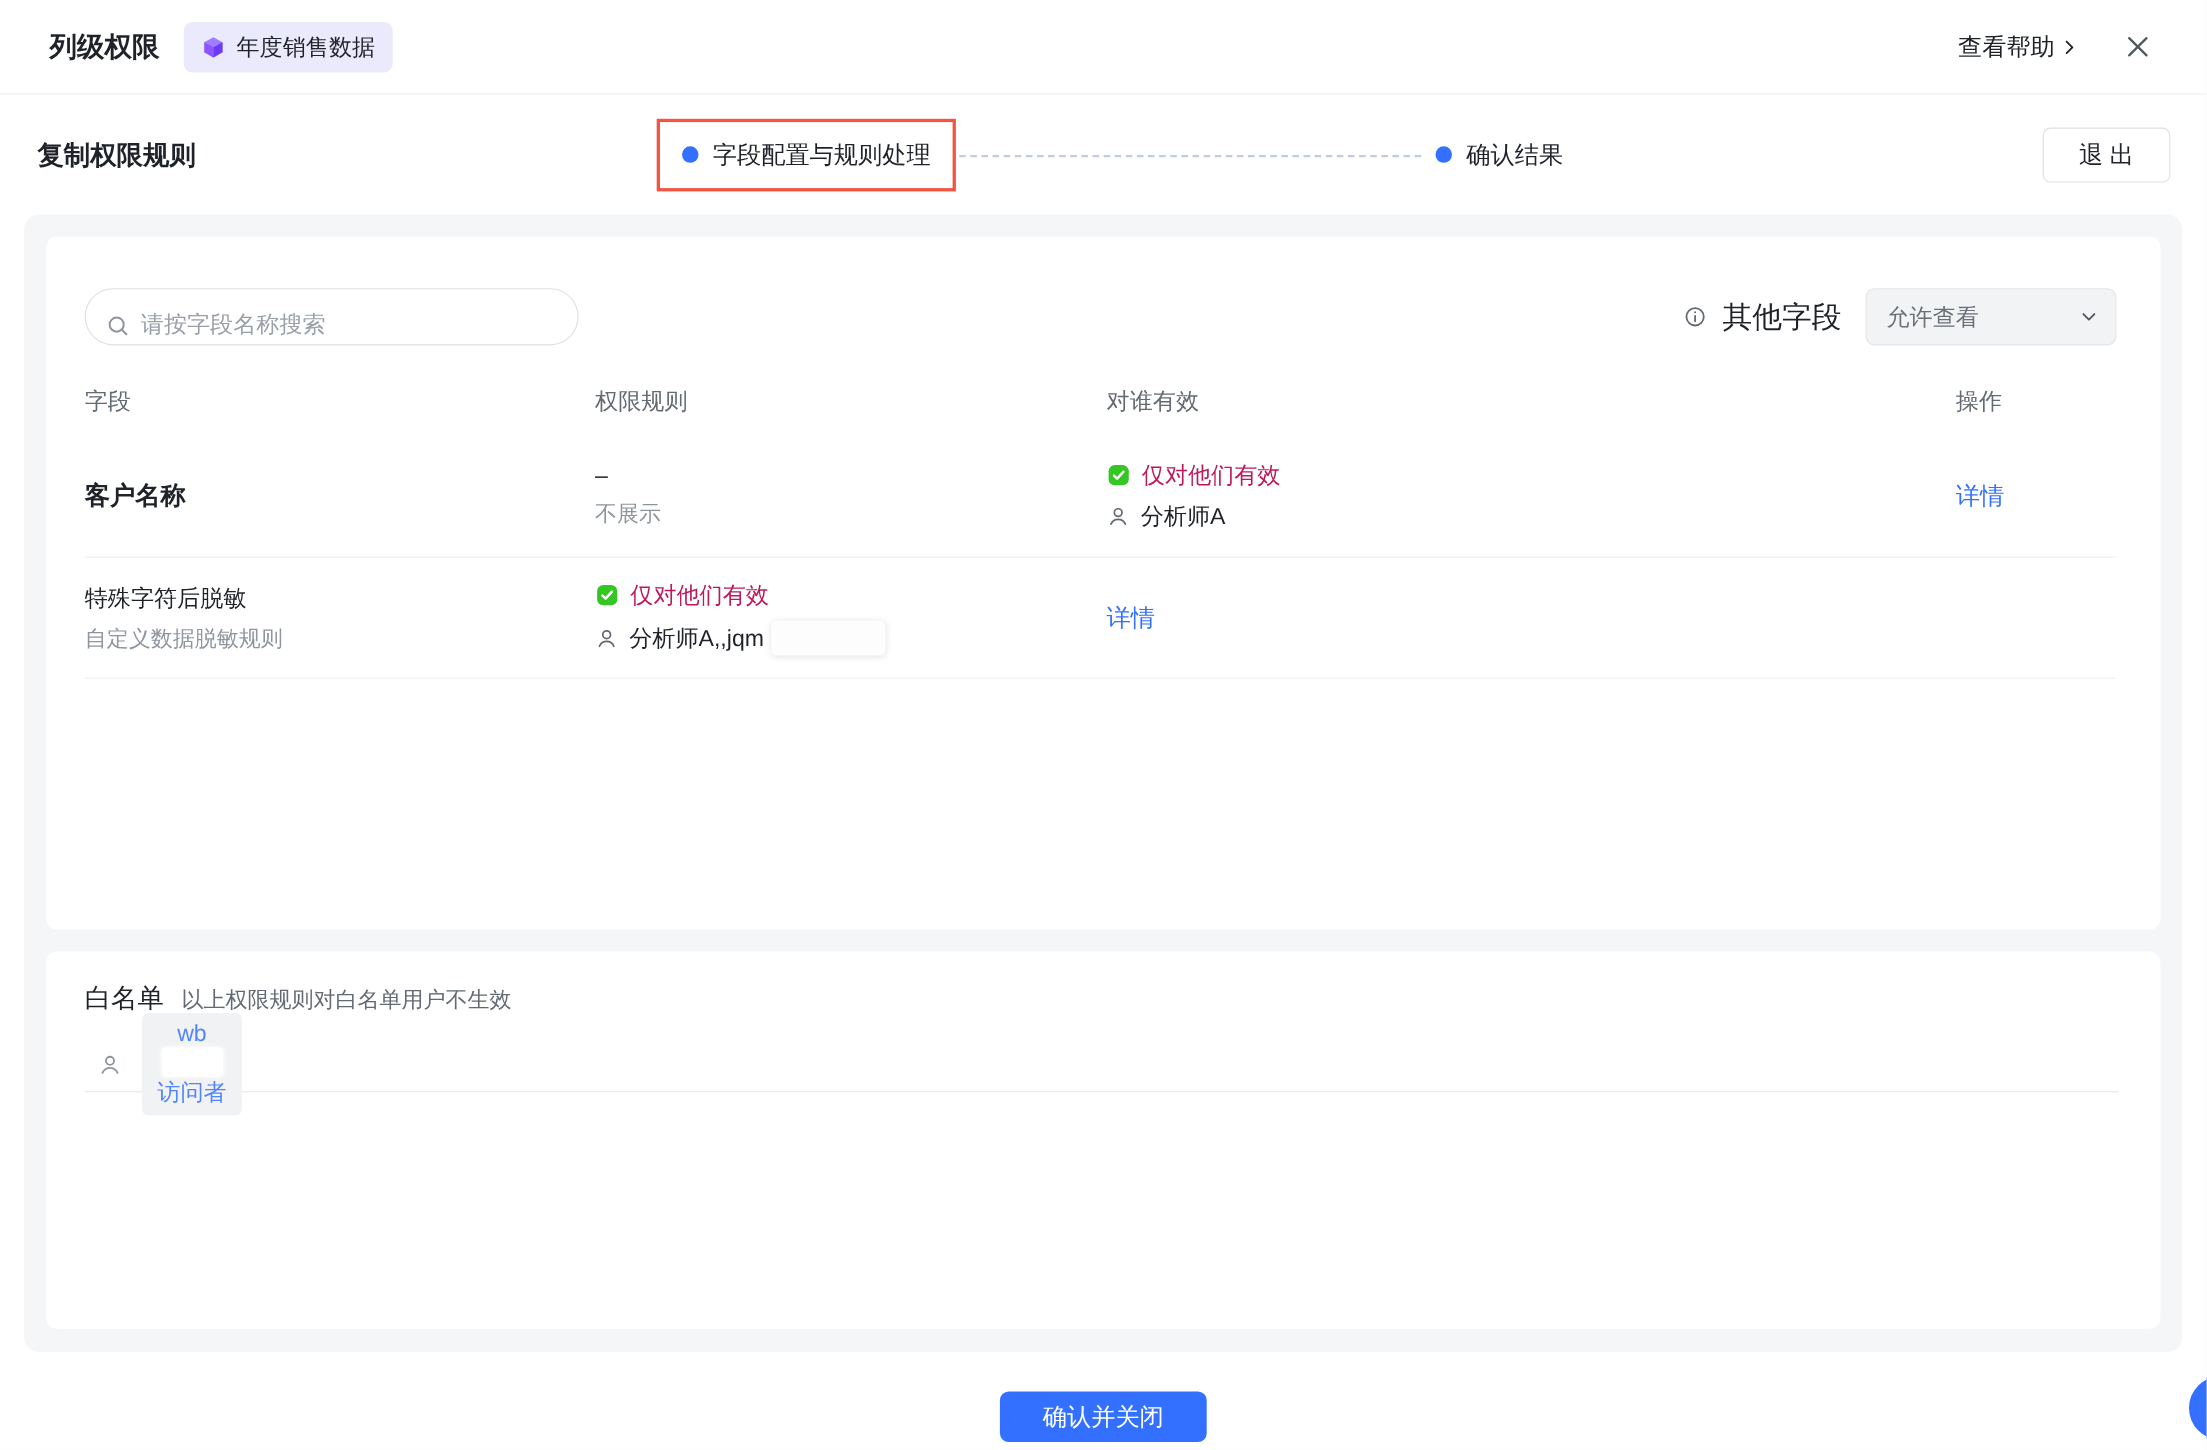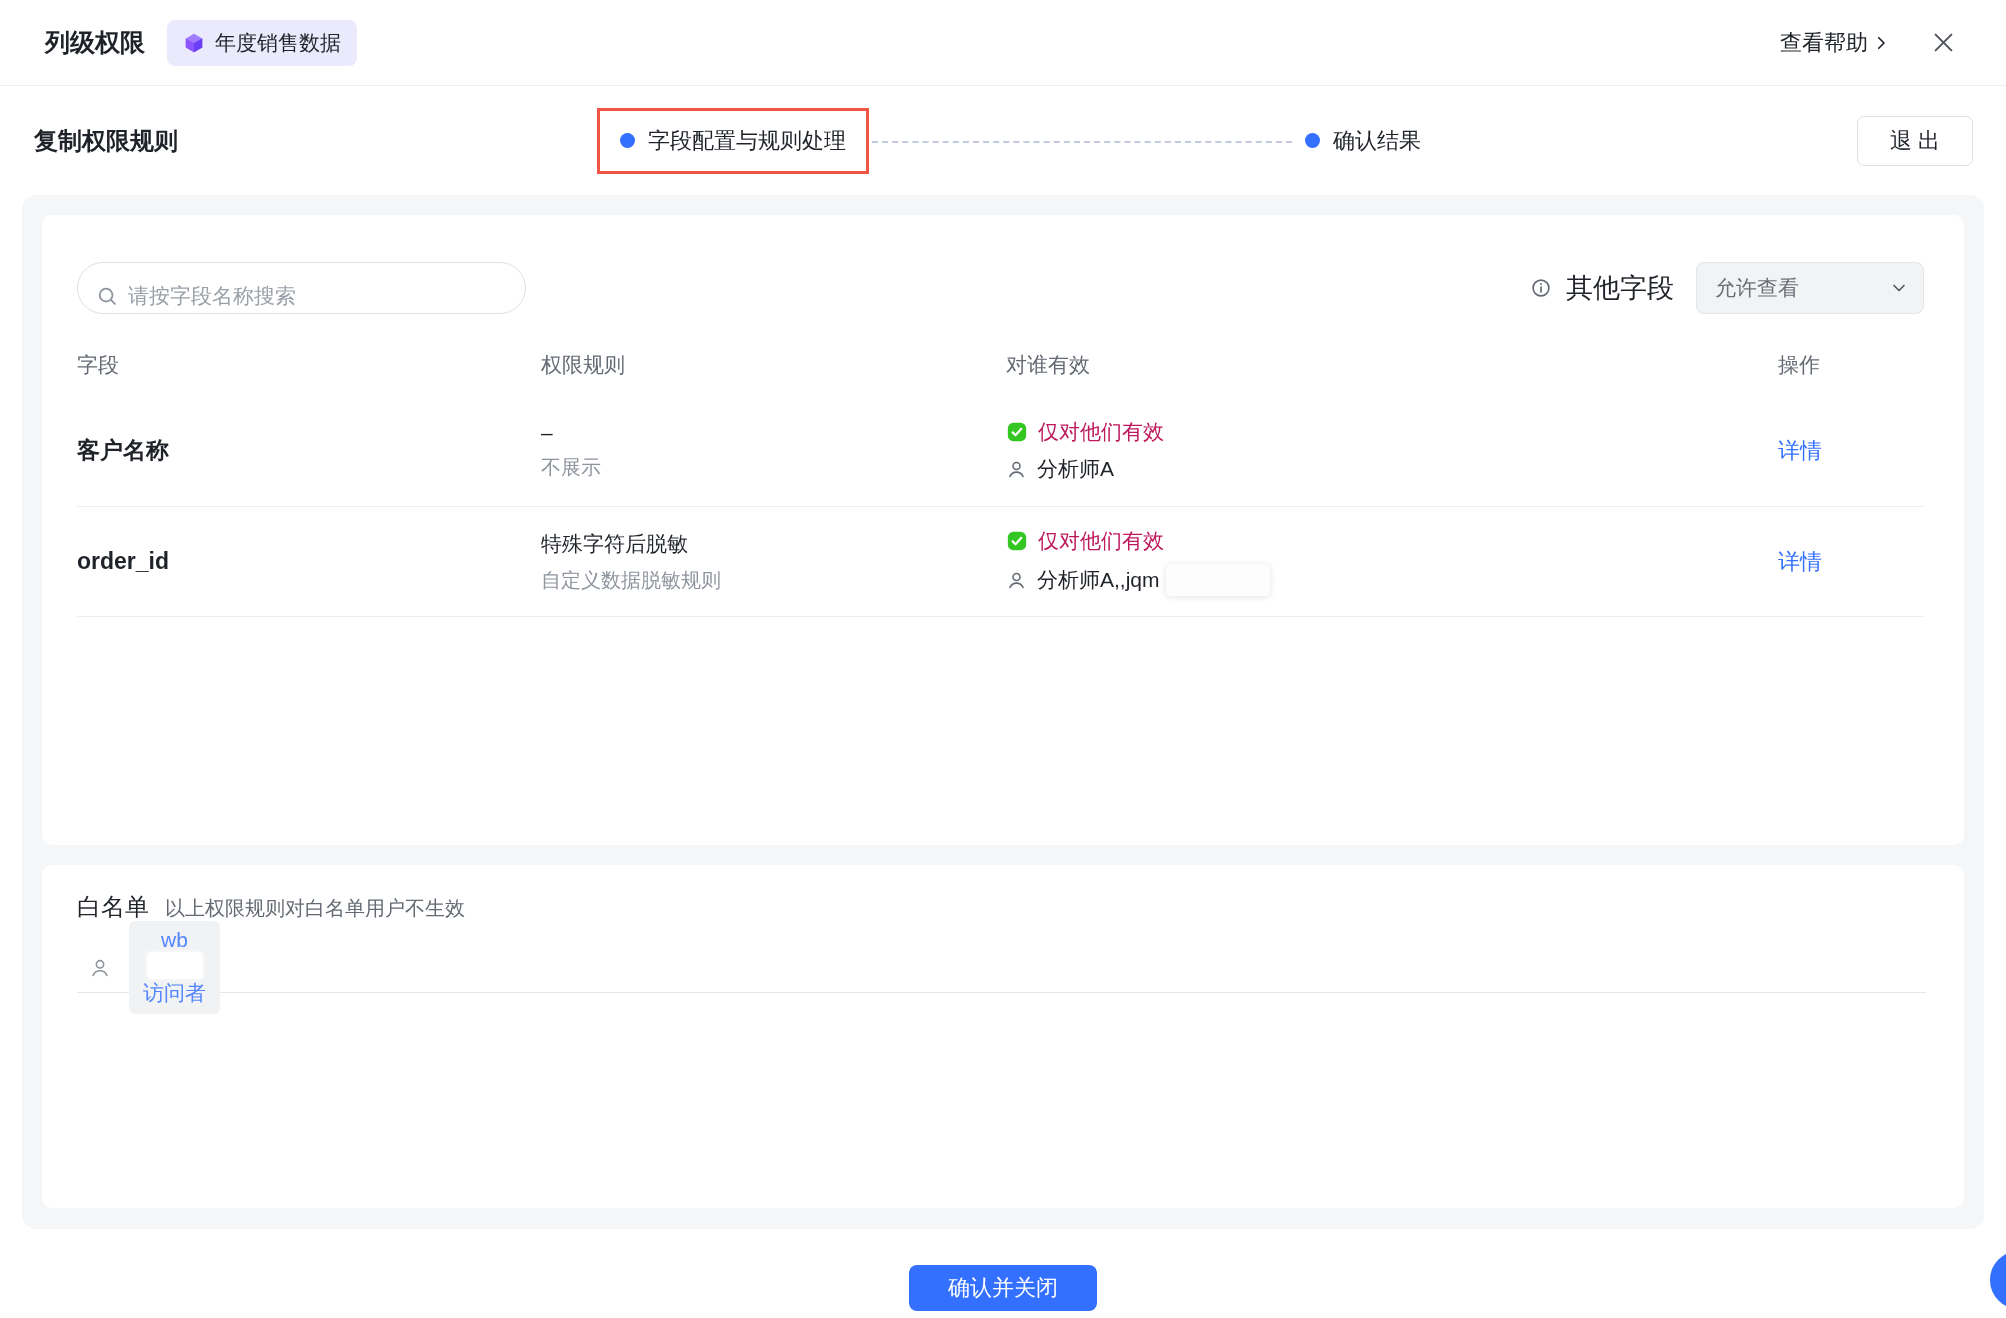--- a/index.html
+++ b/index.html
@@ -206,21 +206,20 @@
           </span>
           <span>分析师A</span>
         </span>
       </div>
       <div>
         <span class="detail-link">详情</span>
       </div>
     </div>
 
     <div class="table-row row-2">
-      <div class="field-name">order_id</div>
       <div class="cell-stack">
         <span class="rule-primary">特殊字符后脱敏</span>
         <span class="rule-secondary">自定义数据脱敏规则</span>
       </div>
       <div class="cell-stack">
         <span class="scope-line">
           <span>
             <svg width="22" height="22" viewBox="0 0 24 24">
                 <rect x="2" y="2" width="20" height="20" rx="6" fill="#34c724"></rect>
                 <path d="m7.3 12.4 3.1 3.1 6.3-7" stroke="#fff" stroke-width="2.4" fill="none" stroke-linecap="round" stroke-linejoin="round"></path>

